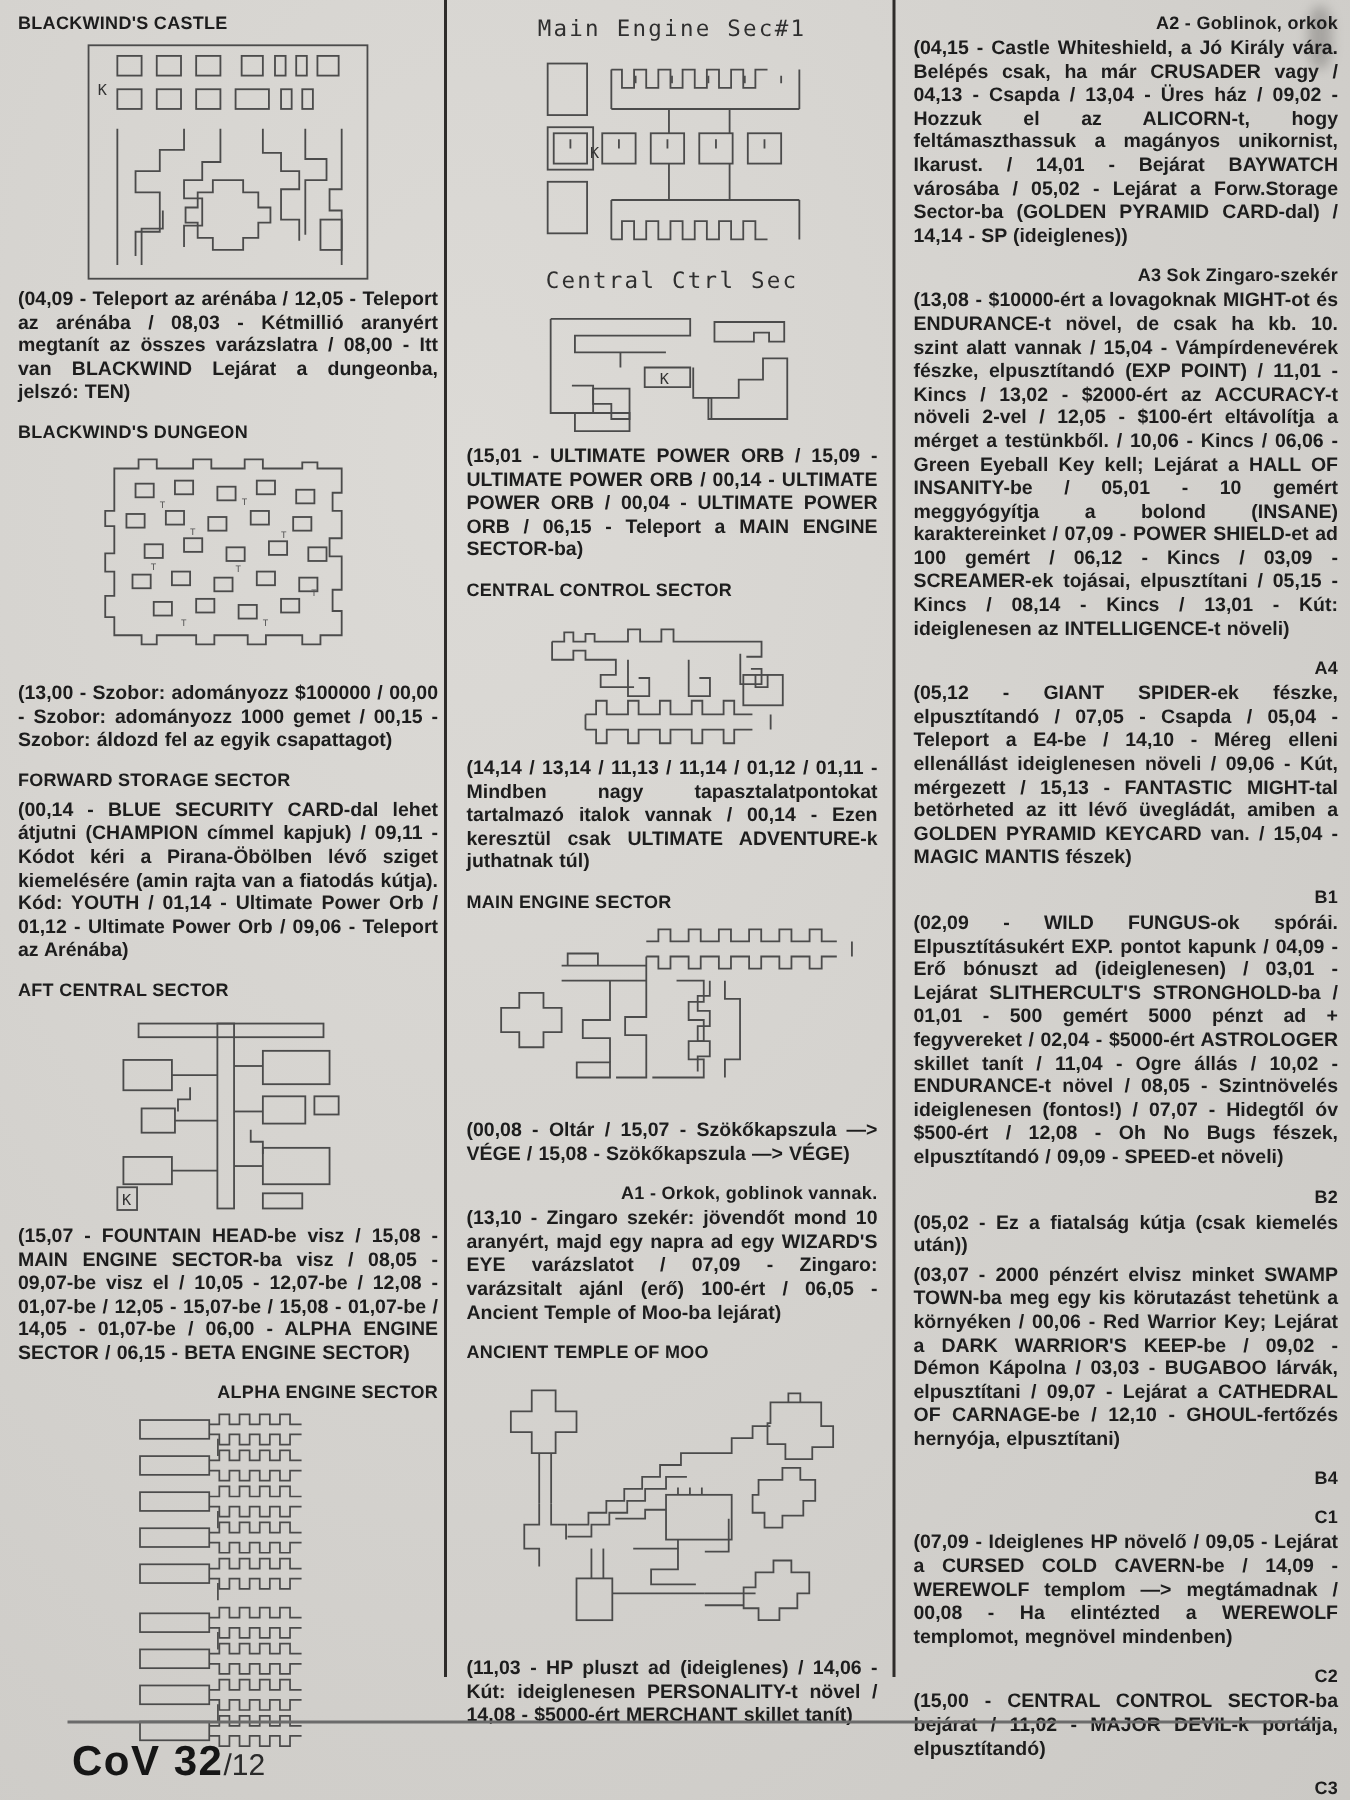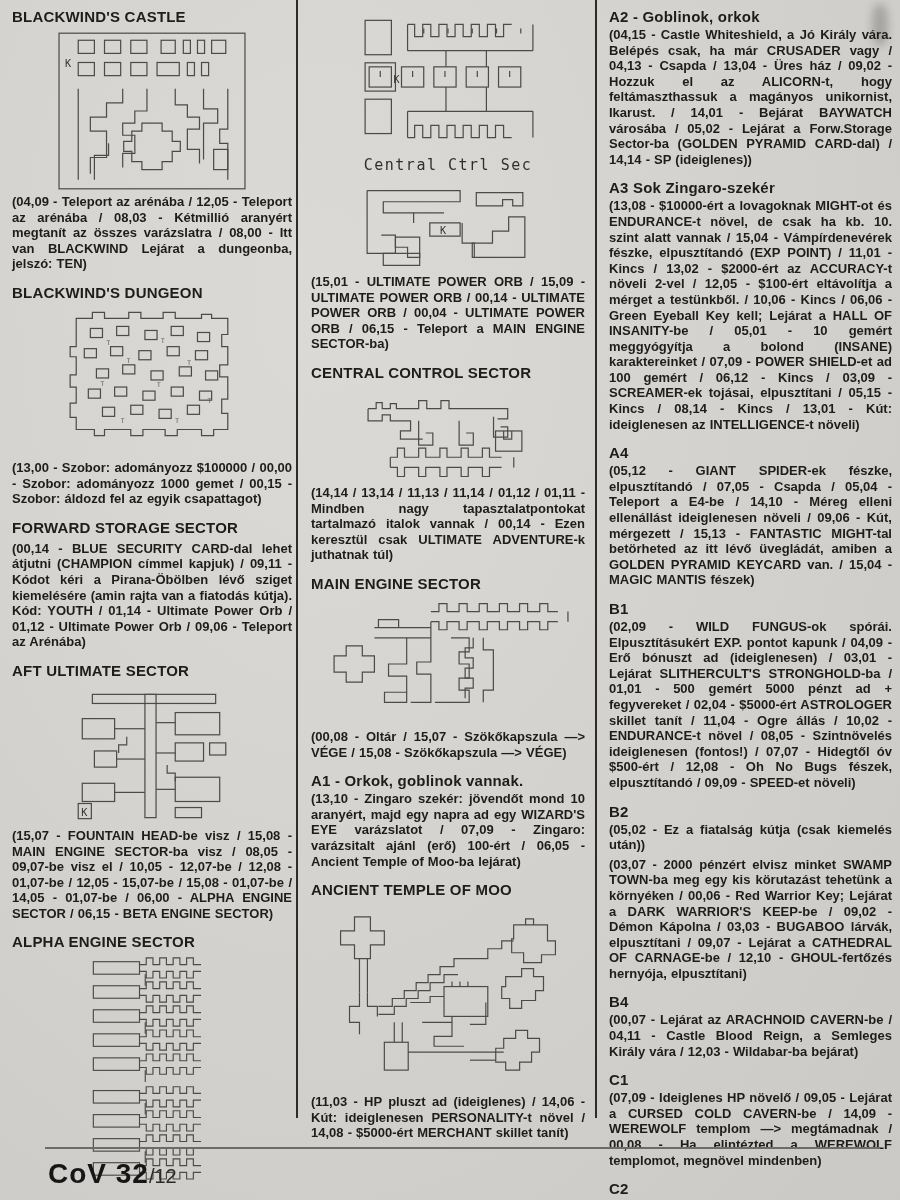--- a/index.html
+++ b/index.html
@@ -6,23 +6,23 @@
   .page{position:relative;width:900px;height:1200px;overflow:hidden;
     background:radial-gradient(ellipse at 35% 25%, #dcdad6 0%, #d5d3cf 45%, #cbc9c5 100%);
     font-family:"Liberation Sans",sans-serif;color:#1d1d1d;}
   .col{position:absolute;top:6px;}
   #c1{left:12px;width:280px;}
   #c2{left:311px;width:274px;}
   #c3{left:609px;width:283px;}
   .vrule{position:absolute;top:0;width:2px;height:1118px;background:#2e2c2a;}
   #vr1{left:296px;}
   #vr2{left:595px;}
-  .hd{font-weight:bold;font-size:15px;letter-spacing:.2px;margin:12px 0 5px 0;}
+  .hd{font-weight:bold;font-size:12px;letter-spacing:.2px;margin:12px 0 5px 0;}
   .hd.first{margin-top:2px;}
-  .hd.tight{margin-bottom:1px;}
+  .hd.tight{margin-bottom:1px;text-align:right;}
   .cap{font-size:13px;line-height:1.2;text-align:justify;word-spacing:.5px;margin:2px 0 4px 0;font-weight:bold;}
   .map{display:block;margin:4px auto 2px auto;}
   .maplabel{font-family:"DejaVu Sans Mono",monospace;font-size:15px;text-align:center;
     color:#2f2f2f;letter-spacing:1.5px;margin:4px 0 2px 0;}
   svg .w{fill:none;stroke:#4b4b4b;stroke-width:1.2;}
   svg text{fill:#333;stroke:none;font-family:"DejaVu Sans Mono",monospace;font-size:10px;}
   svg text.small{font-size:6px;fill:#555;}
   .hrule{position:absolute;left:45px;width:835px;top:1147px;height:2px;background:#6b6b6b;}
   .footer{position:absolute;left:48px;top:1158px;}
   .footer .mag{font-weight:bold;font-size:28px;letter-spacing:1px;color:#161616;text-align:right;}
@@ -104,21 +104,21 @@
       <text class="small" x="100" y="80">T</text>
       <text class="small" x="150" y="96">T</text>
       <text class="small" x="64" y="116">T</text>
       <text class="small" x="118" y="116">T</text>
     </svg>
     <div class="cap">(13,00 - Szobor: adományozz $100000 / 00,00 - Szobor: adományozz 1000 gemet / 00,15 - Szobor: áldozd fel az egyik csapattagot)</div>
 
     <div class="hd">FORWARD STORAGE SECTOR</div>
     <div class="cap">(00,14 - BLUE SECURITY CARD-dal lehet átjutni (CHAMPION címmel kapjuk) / 09,11 - Kódot kéri a Pirana-Öbölben lévő sziget kiemelésére (amin rajta van a fiatodás kútja). Kód: YOUTH / 01,14 - Ultimate Power Orb / 01,12 - Ultimate Power Orb / 09,06 - Teleport az Arénába)</div>
 
-    <div class="hd">AFT ULTIMATE SECTOR</div>
+    <div class="hd">AFT CENTRAL SECTOR</div>
     <svg class="map" width="192" height="142" viewBox="0 0 190 140">
       <rect class="w" x="36" y="10" width="122" height="9"></rect>
       <rect class="w" x="88" y="10" width="11" height="122"></rect>
       <rect class="w" x="118" y="28" width="44" height="22"></rect>
       <rect class="w" x="118" y="58" width="28" height="18"></rect>
       <rect class="w" x="152" y="58" width="16" height="12"></rect>
       <rect class="w" x="118" y="92" width="44" height="24"></rect>
       <rect class="w" x="118" y="122" width="26" height="10"></rect>
       <rect class="w" x="26" y="34" width="32" height="20"></rect>
       <rect class="w" x="38" y="66" width="22" height="16"></rect>
@@ -172,20 +172,21 @@
         <path class="w" d="M62,220 h7 v-7 h7 v7 h7 v-7 h7 v7 h7 v-7 h7 v7 h7 v-7 h7 v7 h8"></path>
         <path class="w" d="M62,227 h7 v7 h7 v-7 h7 v7 h7 v-7 h7 v7 h7 v-7 h7 v7 h7 v-7 h8"></path>
         <path class="w" d="M68,155 v12"></path>
           <path class="w" d="M68,205 v12"></path>
       </g>
     </svg>
   </div>
 
   <div class="col" id="c2">
 
+    <div class="maplabel">Main Engine Sec#1</div>
     <svg class="map" width="187" height="142" viewBox="0 0 185 140">
       <rect class="w" x="10" y="10" width="26" height="34"></rect>
       <rect class="w" x="10" y="52" width="30" height="28"></rect>
       <rect class="w" x="10" y="88" width="26" height="34"></rect>
       <path class="w" d="M52,14 h7 v12 h8 v-12 h8 v12 h8 v-12 h8 v12 h8 v-12 h8 v12 h8 v-12 h8 v12 h8 v-12 h8 v12 h8 v-12 h8"></path>
       <path class="w" d="M52,40 h124"></path>
       <path class="w" d="M52,14 v26"></path>
         <path class="w" d="M176,14 v26"></path>
       <path class="w" d="M68,18 v5"></path>
         <path class="w" d="M92,18 v5"></path>
@@ -308,21 +309,20 @@
 
     <div class="hd tight">B1</div>
     <div class="cap">(02,09 - WILD FUNGUS-ok spórái. Elpusztításukért EXP. pontot kapunk / 04,09 - Erő bónuszt ad (ideiglenesen) / 03,01 - Lejárat SLITHERCULT'S STRONGHOLD-ba / 01,01 - 500 gemért 5000 pénzt ad + fegyvereket / 02,04 - $5000-ért ASTROLOGER skillet tanít / 11,04 - Ogre állás / 10,02 - ENDURANCE-t növel / 08,05 - Szintnövelés ideiglenesen (fontos!) / 07,07 - Hidegtől óv $500-ért / 12,08 - Oh No Bugs fészek, elpusztítandó / 09,09 - SPEED-et növeli)</div>
 
     <div class="hd tight">B2</div>
     <div class="cap">(05,02 - Ez a fiatalság kútja (csak kiemelés után))</div>
 
     <div class="cap">(03,07 - 2000 pénzért elvisz minket SWAMP TOWN-ba meg egy kis körutazást tehetünk a környéken / 00,06 - Red Warrior Key; Lejárat a DARK WARRIOR'S KEEP-be / 09,02 - Démon Kápolna / 03,03 - BUGABOO lárvák, elpusztítani / 09,07 - Lejárat a CATHEDRAL OF CARNAGE-be / 12,10 - GHOUL-fertőzés hernyója, elpusztítani)</div>
 
     <div class="hd tight">B4</div>
-    <div class="cap">(00,07 - Lejárat az ARACHNOID CAVERN-be / 04,11 - Castle Blood Reign, a Semleges Király vára / 12,03 - Wildabar-ba bejárat)</div>
 
     <div class="hd tight">C1</div>
     <div class="cap">(07,09 - Ideiglenes HP növelő / 09,05 - Lejárat a CURSED COLD CAVERN-be / 14,09 - WEREWOLF templom —&gt; megtámadnak / 00,08 - Ha elintézted a WEREWOLF templomot, megnövel mindenben)</div>
 
     <div class="hd tight">C2</div>
     <div class="cap">(15,00 - CENTRAL CONTROL SECTOR-ba bejárat / 11,02 - MAJOR DEVIL-k portálja, elpusztítandó)</div>
 
     <div class="hd tight">C3</div>
     <div class="cap">(07,09 - GREAT HYDRA keltető, elpusztítandó / 17,96 - Itt van a PIRATE QUEEN)</div>
 

